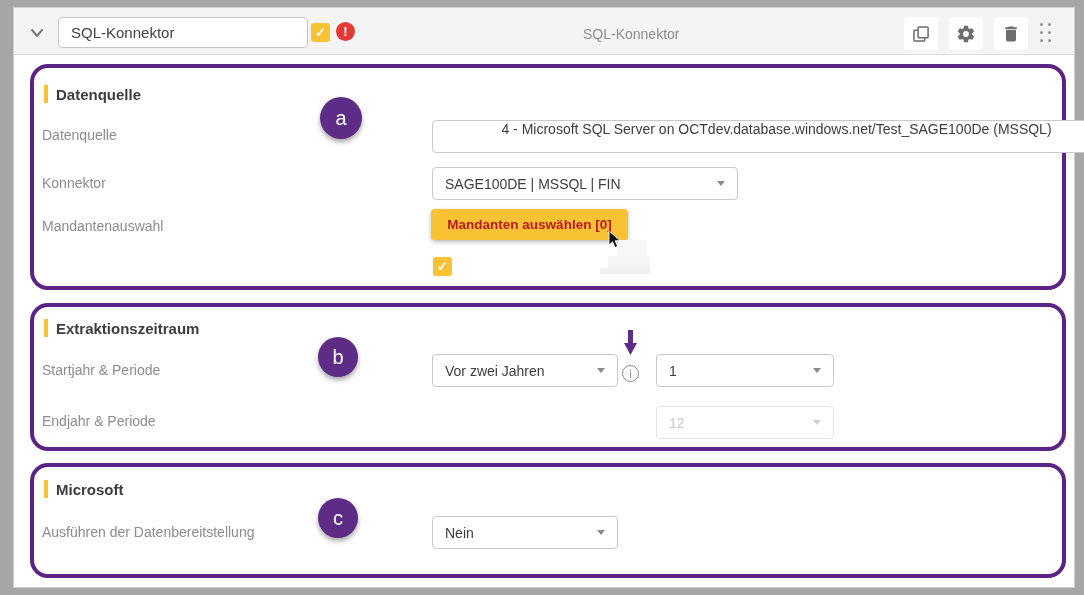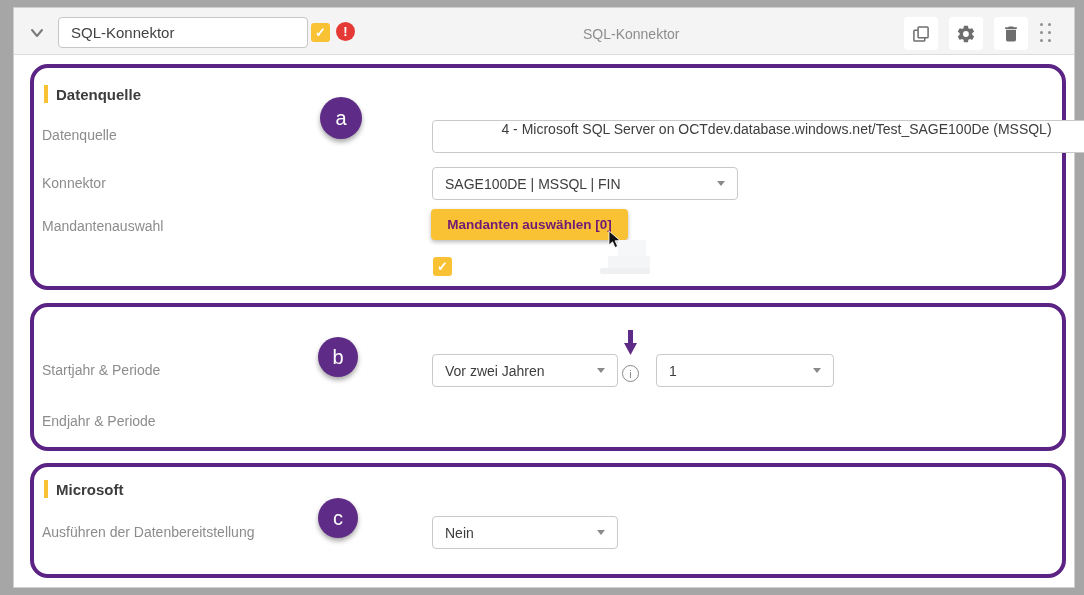--- a/index.html
+++ b/index.html
@@ -45,21 +45,21 @@
   .flabel { position:absolute; left:42px; font-size:14px; color:#8c8c8c; }
 
   .select { position:absolute; height:33px; background:#fff; border:1px solid #c9c9c9; border-radius:4px;
     display:flex; align-items:center; padding:0 12px; font-size:14px; color:#3d3d3d; cursor:pointer; }
   .select .caret { margin-left:auto; width:0; height:0; border-left:4px solid transparent;
     border-right:4px solid transparent; border-top:5px solid #8a8a8a; }
   .select.disabled { border-color:#e4e4e4; color:#c9c9c9; cursor:default; }
   .select.disabled .caret { border-top-color:#cfcfcf; }
 
   .amber-btn { position:absolute; left:431px; width:197px; height:31px; background:#f9c235; border:none;
-    border-radius:4px; color:#701a75; font-family:"Liberation Sans",sans-serif; font-weight:bold;
+    border-radius:4px; color:#b91c1c; font-family:"Liberation Sans",sans-serif; font-weight:bold;
     font-size:13.5px; box-shadow:0 2px 4px rgba(0,0,0,0.28); cursor:pointer; }
 
   .info-circ { position:absolute; left:622px; top:365px; width:17px; height:17px; border:1px solid #8a8a8a;
     border-radius:50%; color:#8a8a8a; font-size:11px; display:flex; align-items:center; justify-content:center; }
 
   .blob { position:absolute; border-radius:2px; }
 </style>
 </head>
 <body>
 
@@ -139,20 +139,24 @@
   <svg class="abs" style="left:608px; top:230px;" width="15" height="20" viewBox="0 0 15 20">
     <path d="M1 1 L1 15 L4.6 11.8 L7 17.5 L9.6 16.3 L7.1 10.8 L12 10.5 Z" fill="#111" stroke="#fff" stroke-width="0.8"></path>
   </svg>
 
   <div class="mini-check" style="left:433px; top:257px;">
     <span>✓</span>
   </div>
 
   <div class="pbox box-b"></div>
 
+  <div class="sec-head" style="top:319px;">
+    <span class="bar"></span>
+    <span class="txt">Extraktionszeitraum</span>
+  </div>
   <div class="badge" style="left:318px; top:337px; width:40px; height:40px;">
     <span>b</span>
   </div>
 
   <div class="flabel" style="top:362px;">Startjahr &amp; Periode</div>
   <div class="select" style="left:432px; top:354px; width:186px;">
     <span>Vor zwei Jahren</span>
     <span class="caret"></span>
   </div>
 
@@ -163,20 +167,24 @@
   <div class="info-circ">
     <span>i</span>
   </div>
 
   <div class="select" style="left:656px; top:354px; width:178px;">
     <span>1</span>
     <span class="caret"></span>
   </div>
 
   <div class="flabel" style="top:413px;">Endjahr &amp; Periode</div>
+  <div class="select disabled" style="left:656px; top:406px; width:178px;">
+    <span>12</span>
+    <span class="caret"></span>
+  </div>
 
   <div class="pbox box-c"></div>
 
   <div class="sec-head" style="top:480px;">
     <span class="bar"></span>
     <span class="txt">Microsoft</span>
   </div>
   <div class="badge" style="left:318px; top:498px; width:40px; height:40px;">
     <span>c</span>
   </div>

